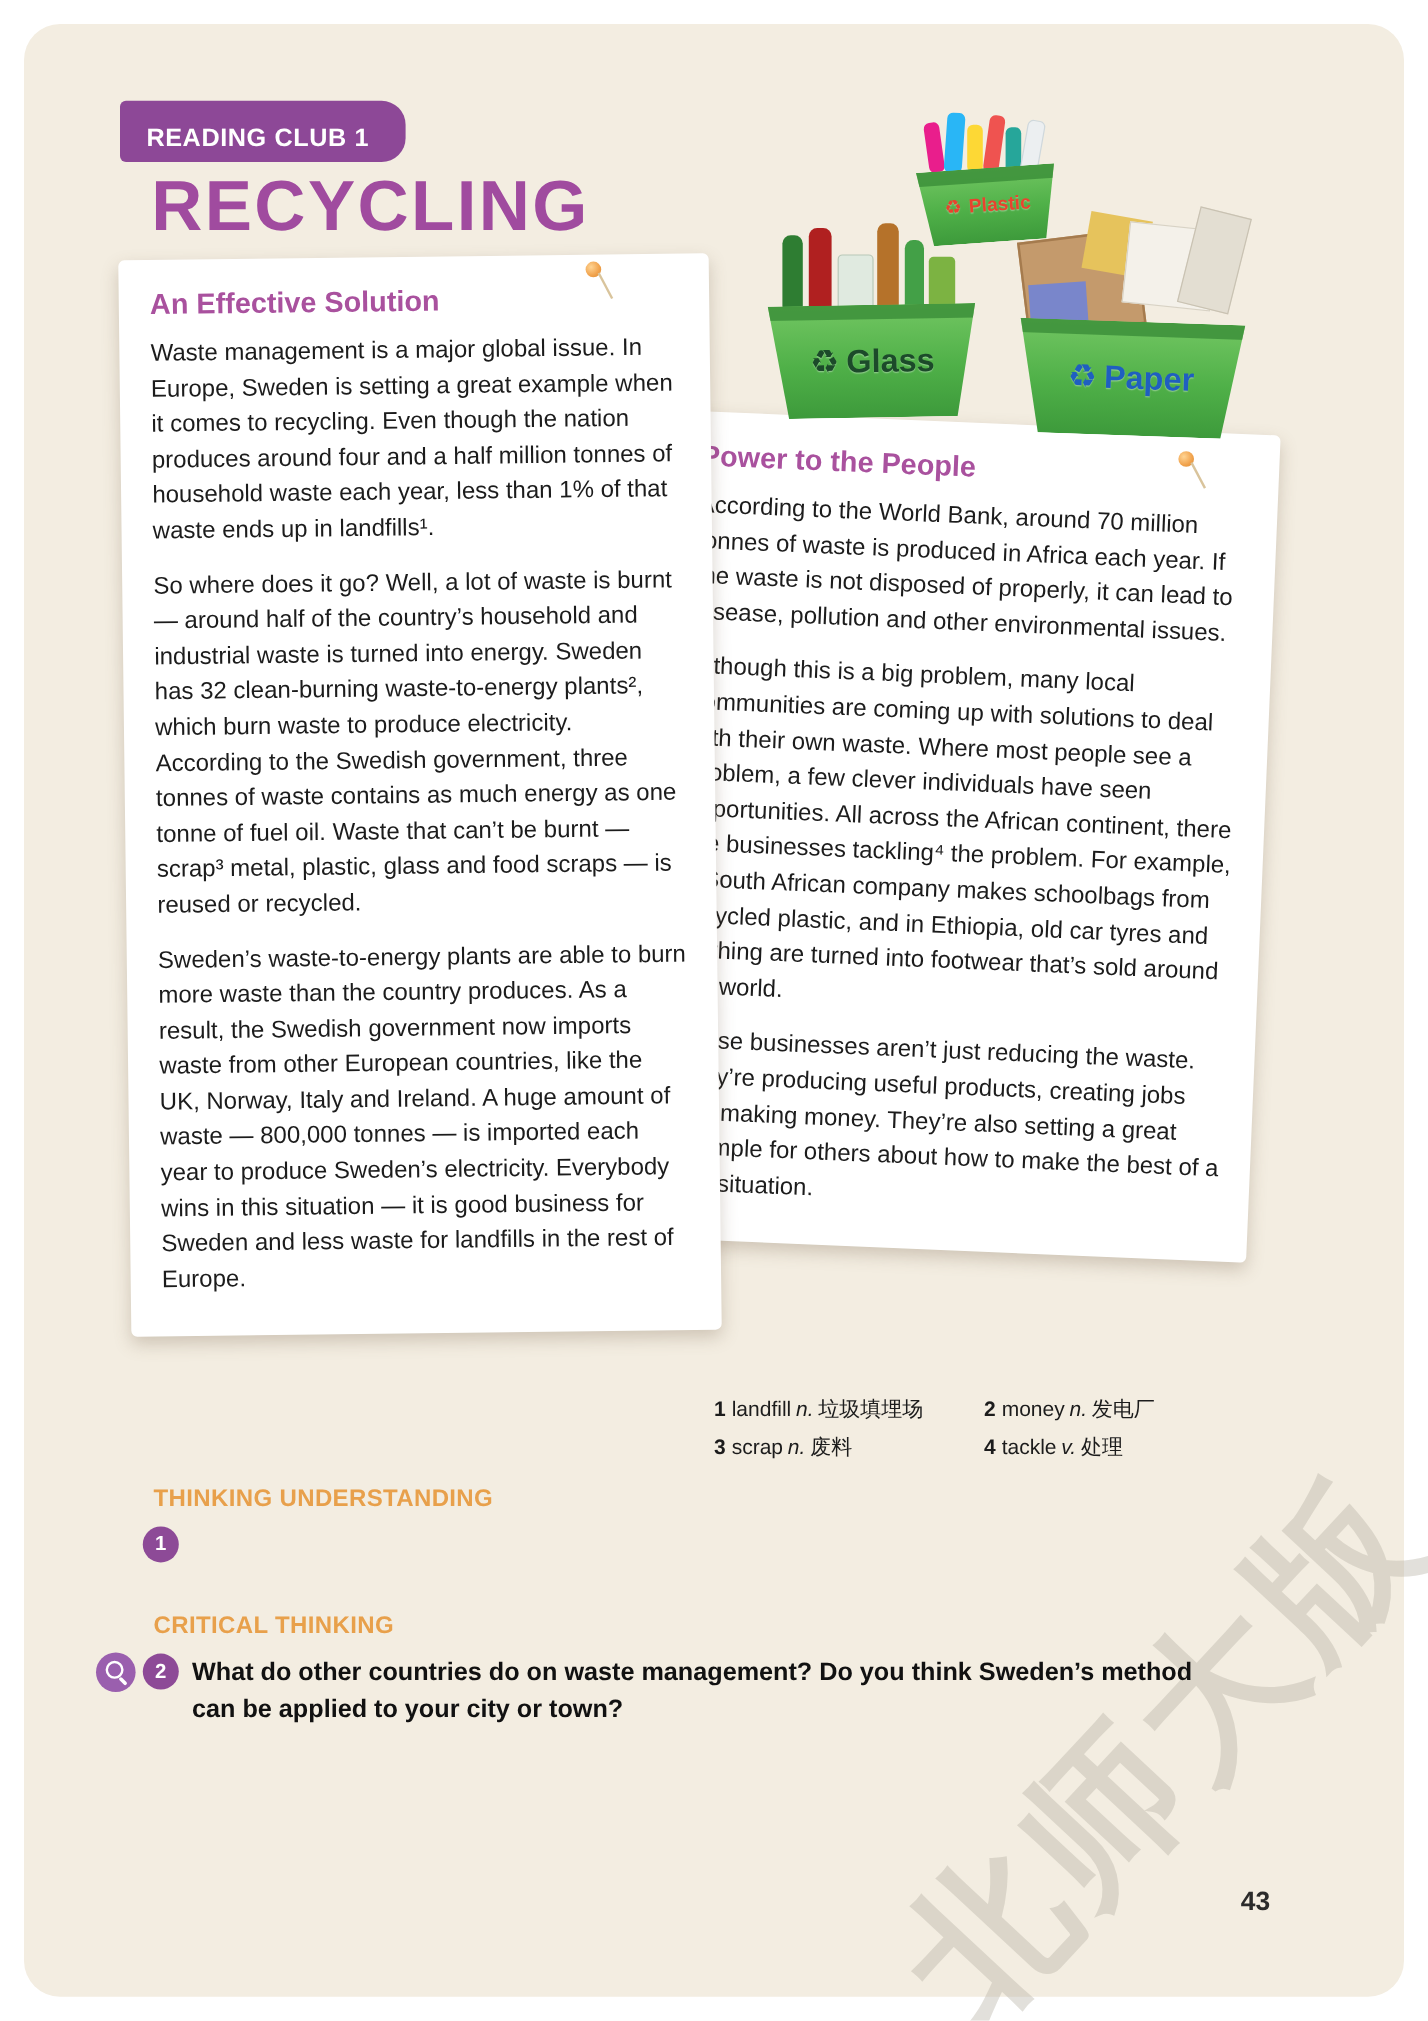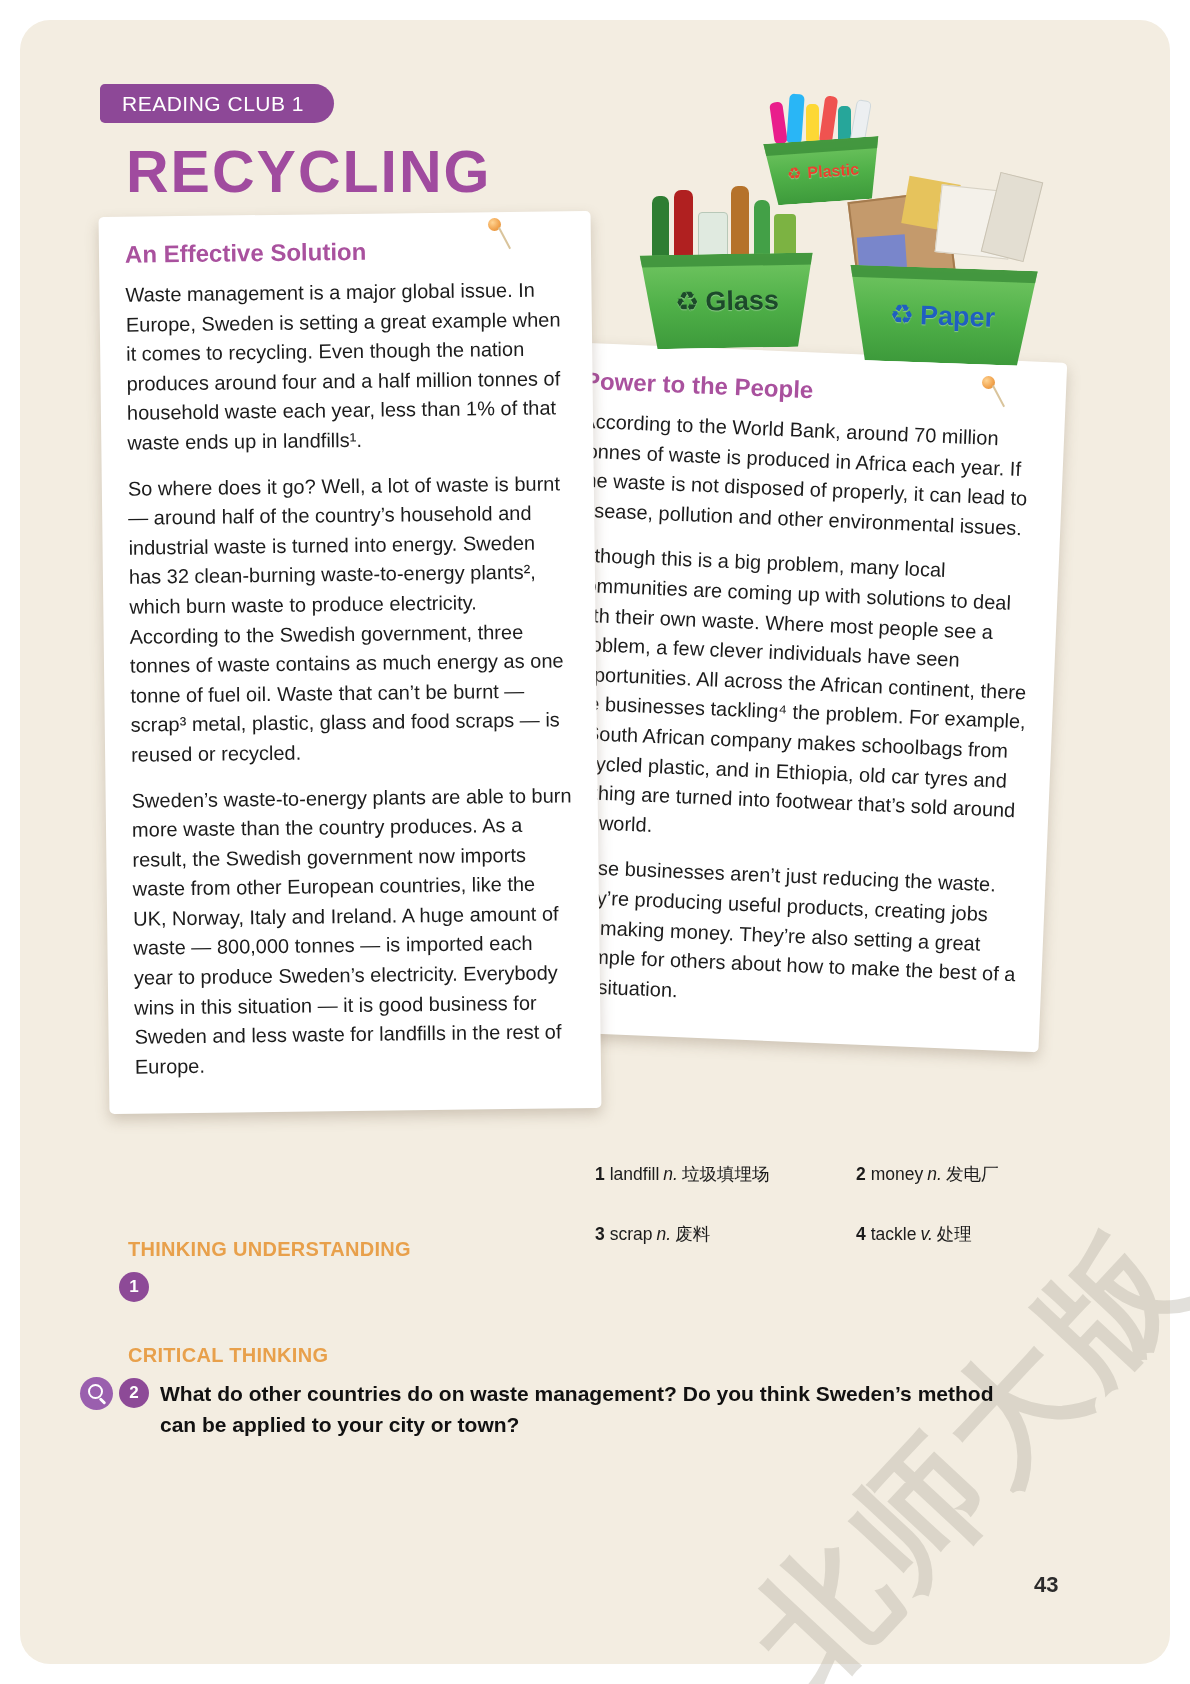--- a/index.html
+++ b/index.html
@@ -4,21 +4,21 @@
 <style>
   html,body{margin:0;padding:0;}
   body{background:#ffffff;font-family:"Liberation Sans","DejaVu Sans",sans-serif;}
   .page{position:relative;width:1190px;height:1684px;background:#ffffff;overflow:hidden;}
   .paper{position:absolute;left:20px;top:20px;right:20px;bottom:20px;background:#f3ede1;border-radius:30px;z-index:0;}
 
   .watermark{position:absolute;left:690px;top:1370px;z-index:1;font-size:132px;font-weight:bold;
     color:rgba(183,177,164,0.40);white-space:nowrap;transform:rotate(-47deg);letter-spacing:8px;}
 
   .banner{position:absolute;left:100px;top:84px;z-index:3;background:#8d4897;color:#fff;
-    font-size:21px;font-weight:normal;letter-spacing:0.5px;padding:0 30px 0 22px;height:39px;line-height:39px;
+    font-size:21px;font-weight:bold;letter-spacing:0.5px;padding:12px 30px 0 22px;height:39px;line-height:39px;
     border-radius:5px 20px 20px 5px;}
   .title{position:absolute;left:110px;top:122px;z-index:3;margin:16px;color:#a04b9f;
     font-size:59px;font-weight:800;letter-spacing:2px;}
 
   
   .card{position:absolute;background:#ffffff;border-radius:5px;z-index:2;
     box-shadow:0 6px 14px rgba(110,90,70,0.28);padding:24px 26px 16px 26px;}
   .card h2{margin:0 0 12px 0;color:#a9519e;font-size:24px;font-weight:bold;}
   .card p{margin:0 0 16px 0;color:#1c1c1c;font-size:20px;line-height:1.48;}
   .card-left{left:104px;top:214px;width:440px;transform:rotate(-0.7deg);z-index:3;}
@@ -67,21 +67,21 @@
   .pa3{left:938px;top:188px;width:72px;height:66px;background:#f4f1ea;border:1px solid #d8d2c4;transform:rotate(6deg);}
   .pa4{left:990px;top:176px;width:42px;height:80px;background:#e3ded2;border:1px solid #c9c2b2;transform:rotate(14deg);}
   .pa5{left:858px;top:236px;width:48px;height:36px;background:#7986cb;transform:rotate(-4deg);}
 
   
   .notes{position:absolute;left:595px;top:1148px;width:408px;z-index:3;}
   .notes-head{display:flex;align-items:center;}
   .notes-title{color:#e8a04b;font-weight:bold;font-size:19px;letter-spacing:0.5px;}
   .notes-rule{flex:1;height:0;border-top:2px solid #cbbba4;margin-left:12px;}
   .notes-grid{display:grid;grid-template-columns:225px auto;column-gap:0;row-gap:8px;margin-top:14px;
-    font-size:17.5px;color:#1c1c1c;gap:36px;}
+    font-size:17.5px;color:#1c1c1c;}
   .note-item b{margin-right:5px;}
   .note-item i{margin:0 4px;}
 
   
   .q-heading{position:absolute;z-index:3;color:#e8a04b;font-weight:bold;font-size:20px;letter-spacing:0.3px;}
   .qh-general{left:128px;top:1238px;}
   .qh-critical{left:128px;top:1344px;}
   .q-circle{position:absolute;z-index:3;width:30px;height:30px;border-radius:50%;background:#8d4a97;
     color:#fff;font-weight:bold;font-size:17px;text-align:center;line-height:30px;}
   .qc1{left:119px;top:1272px;}

